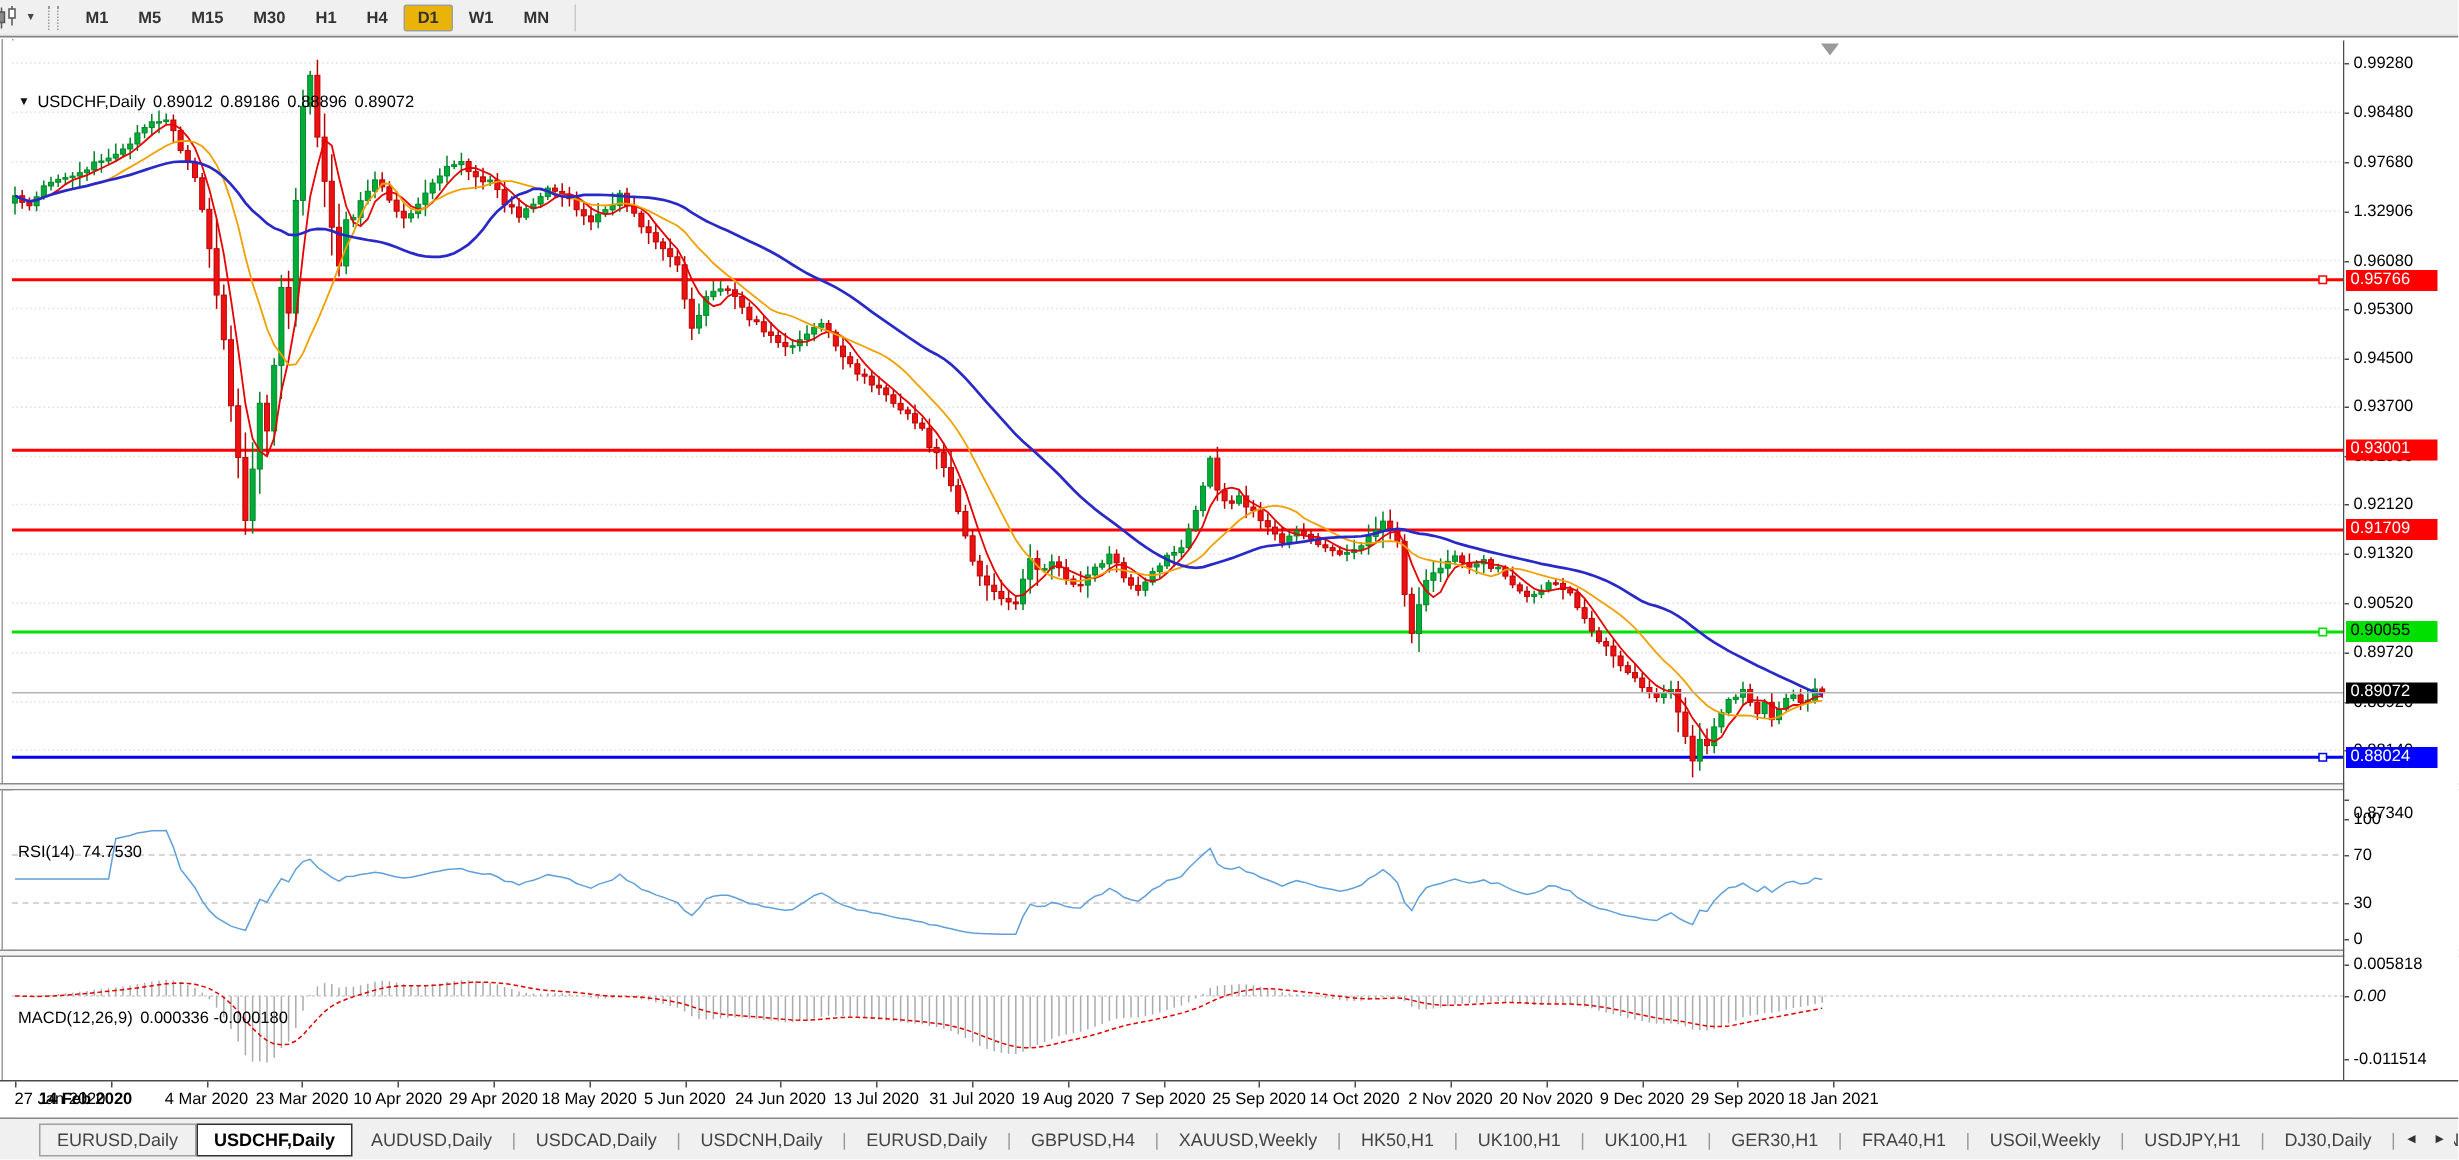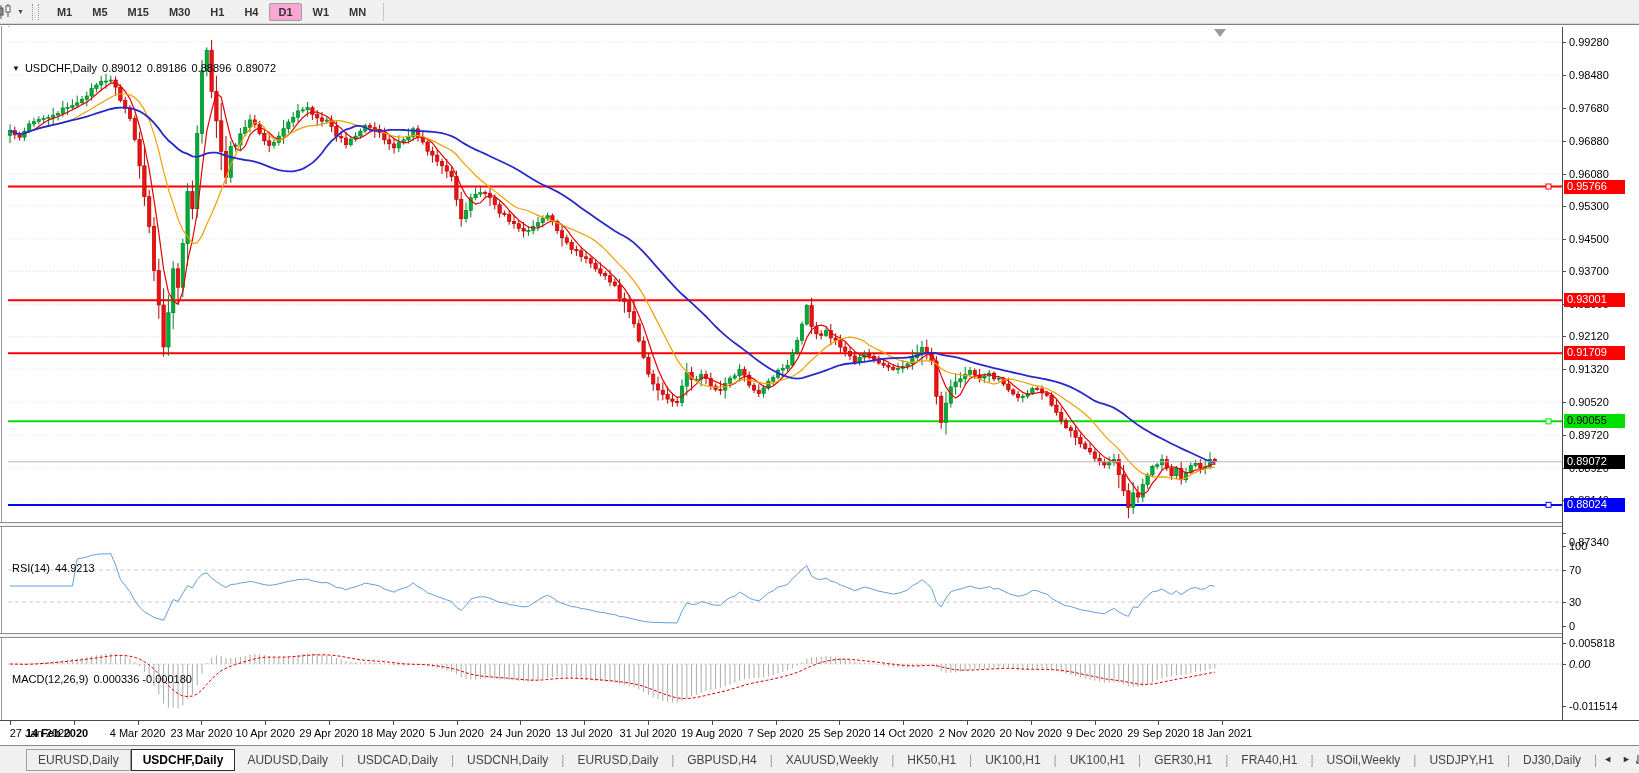--- a/index.html
+++ b/index.html
@@ -7,21 +7,21 @@
        font-family:"Liberation Sans","DejaVu Sans",sans-serif;-webkit-font-smoothing:antialiased;}
   
   #toolbar{position:absolute;left:0;top:0;width:1639px;height:24px;background:#f0f0f0;
            border-bottom:1px solid #d6d6d6;display:flex;align-items:center;box-sizing:border-box;}
   .tool-icon-clip{width:15px;height:18px;overflow:hidden;position:relative;margin-right:1px;}
   .tool-icon-clip svg{position:absolute;left:-5px;top:1px;}
   .dd-arrow{font-size:7px;color:#444;margin:0 4px 0 1px;}
   .grip{width:5px;height:16px;border-left:1px dotted #9a9a9a;border-right:1px dotted #9a9a9a;margin:0 8px 0 4px;}
   .tf-btn{font-size:11px;color:#333;padding:2px 8px;margin:0 1px;border:1px solid transparent;
           border-radius:2px;white-space:nowrap;cursor:default;font-weight:bold;}
-  .tf-btn.active{background:#f9a8d4;border-color:#9f9f9f;}
+  .tf-btn.active{background:#eab308;border-color:#9f9f9f;}
   .tb-sep{width:1px;height:18px;background:#c9c9c9;margin:0 7px;}
   
   #chart-window{position:absolute;left:0;top:24px;width:1639px;height:749px;background:#fff;
                 border-top:1px solid #808080;box-sizing:border-box;}
   #left-frame{position:absolute;left:1px;top:1px;width:6px;height:719px;
               border-left:1px solid #9a9a9a;border-right:1px solid #9a9a9a;background:#fff;}
   .pane{position:absolute;left:8px;width:1554px;background:#fff;overflow:hidden;}
   #pane-main{top:2px;height:495px;}
   #pane-rsi{top:502px;height:106px;}
   #pane-macd{top:613px;height:82px;}
@@ -629,21 +629,21 @@
 
   <div class="splitter" id="split1"></div>
 
   <div class="pane" id="pane-rsi">
     <svg id="svg-rsi" width="1554" height="106">
         <line x1="0" x2="1554" y1="43.0" y2="43.0" stroke="#c8c8c8" stroke-width="1" stroke-dasharray="4,3"></line>
         <line x1="0" x2="1554" y1="75.0" y2="75.0" stroke="#c8c8c8" stroke-width="1" stroke-dasharray="4,3"></line>
         <polyline points="2.0,59.0 6.8,59.0 11.6,59.0 16.4,59.0 21.2,59.0 26.0,59.0 30.8,59.0 35.6,59.0 40.4,59.0 45.2,59.0 50.0,59.0 54.8,59.0 59.6,59.0 64.4,59.0 69.2,32.1 74.0,31.0 78.8,30.0 83.6,28.3 88.4,27.6 93.2,26.9 98.0,26.9 102.8,26.7 107.6,37.9 112.4,52.4 117.2,58.5 122.0,64.8 126.8,73.6 131.6,80.1 136.4,84.7 141.2,87.6 146.0,90.4 150.8,91.9 155.6,93.2 160.4,82.9 165.2,72.6 170.0,74.4 174.8,66.3 179.6,58.8 184.4,60.9 189.2,52.5 194.0,47.4 198.8,45.9 203.6,51.2 208.4,54.6 213.2,57.9 218.0,60.5 222.8,57.4 227.6,57.2 232.4,56.0 237.2,55.4 242.0,54.5 246.8,55.2 251.6,56.5 256.4,57.6 261.2,58.3 266.0,57.9 270.8,56.8 275.6,55.6 280.4,54.5 285.2,53.7 290.0,52.6 294.8,52.4 299.6,52.0 304.4,53.9 309.2,54.8 314.0,55.8 318.8,55.5 323.6,57.5 328.4,60.5 333.2,60.9 338.0,62.9 342.8,60.9 347.6,59.8 352.4,58.1 357.2,56.1 362.0,57.0 366.8,57.9 371.6,59.0 376.4,62.0 381.2,63.6 386.0,65.2 390.8,62.6 395.6,61.1 400.4,59.6 405.2,55.8 410.0,59.9 414.8,62.1 419.6,65.9 424.4,67.3 429.2,69.6 434.0,71.1 438.8,72.9 443.6,74.6 448.4,80.1 453.2,83.3 458.0,78.5 462.8,72.2 467.6,70.5 472.4,69.8 477.2,69.9 482.0,71.3 486.8,73.3 491.6,75.5 496.4,75.8 501.2,77.5 506.0,78.1 510.8,79.2 515.6,79.9 520.4,79.4 525.2,76.2 530.0,73.3 534.8,70.0 539.6,68.3 544.4,70.7 549.2,74.1 554.0,76.4 558.8,77.8 563.6,79.7 568.4,80.0 573.2,81.5 578.0,82.0 582.8,83.1 587.6,84.4 592.4,85.3 597.2,85.8 602.0,87.0 606.8,87.6 611.6,89.5 616.4,89.9 621.2,91.1 626.0,92.2 630.8,93.4 635.6,94.3 640.4,95.0 645.2,95.3 650.0,95.5 654.8,95.6 659.6,95.8 664.4,95.9 669.2,95.9 674.0,83.9 678.8,75.9 683.6,77.4 688.4,77.2 693.2,74.6 698.0,75.5 702.8,77.4 707.6,78.2 712.4,78.3 717.2,73.8 722.0,70.5 726.8,69.1 731.6,65.2 736.4,67.6 741.2,71.2 746.0,72.8 750.8,73.8 755.6,70.2 760.4,66.0 765.2,63.8 770.0,60.0 774.8,59.0 779.6,57.4 784.4,51.7 789.2,47.2 794.0,42.6 798.8,38.6 803.6,48.9 808.4,51.9 813.2,52.5 818.0,51.0 822.8,54.2 827.6,55.3 832.4,58.0 837.2,59.7 842.0,61.5 846.8,63.8 851.6,61.7 856.4,60.1 861.2,61.1 866.0,62.6 870.8,64.2 875.6,65.1 880.4,66.0 885.2,67.1 890.0,66.3 894.8,64.8 899.6,63.0 904.4,58.8 909.2,56.2 914.0,52.8 918.8,56.4 923.6,61.5 928.4,74.7 933.2,80.0 938.0,71.0 942.8,64.8 947.6,63.1 952.4,62.0 957.2,60.4 962.0,59.1 966.8,60.6 971.6,61.7 976.4,60.8 981.2,59.6 986.0,62.0 990.8,61.6 995.6,64.1 1000.4,66.4 1005.2,68.0 1010.0,69.3 1014.8,68.4 1019.6,66.6 1024.4,63.5 1029.2,63.7 1034.0,65.8 1038.8,66.9 1043.6,71.3 1048.4,74.0 1053.2,76.7 1058.0,78.7 1062.8,79.5 1067.6,81.1 1072.4,82.6 1077.2,83.6 1082.0,84.3 1086.8,85.5 1091.6,86.2 1096.4,86.7 1101.2,83.8 1106.0,81.5 1110.8,84.9 1115.6,87.5 1120.4,89.4 1125.2,79.8 1130.0,80.6 1134.8,73.5 1139.6,68.7 1144.4,64.8 1149.2,64.1 1154.0,61.8 1158.8,64.9 1163.6,67.4 1168.4,63.9 1173.2,67.7 1178.0,64.4 1182.8,61.4 1187.6,60.5 1192.4,62.4 1197.2,61.7 1202.0,58.3 1206.8,59.4" fill="none" stroke="#5FA0DB" stroke-width="1"></polyline>
       </svg>
     <div class="pane-title">
-      <span>RSI(14)</span><span class="num">44.9213</span>
+      <span>RSI(14)</span><span class="num">74.7530</span>
     </div>
   </div>
 
   <div class="splitter" id="split2"></div>
 
   <div class="pane" id="pane-macd">
     <svg id="svg-macd" width="1554" height="82">
         <line x1="0" x2="1554" y1="26" y2="26" stroke="#d0d0d0" stroke-width="1" stroke-dasharray="2,2"></line>
         <line x1="2.0" x2="2.0" y1="26" y2="26.0" stroke="#ABABAB" stroke-width="1"></line>
         <line x1="6.8" x2="6.8" y1="26" y2="26.3" stroke="#ABABAB" stroke-width="1"></line>
@@ -906,21 +906,21 @@
 
   <div id="axis-line"></div>
   <div id="axis">
       <div class="axis-tick" style="top: 15.0088px;"></div>
       <div class="axis-label" style="top: 15.0088px;">0.99280</div>
       <div class="axis-tick" style="top: 47.9048px;"></div>
       <div class="axis-label" style="top: 47.9048px;">0.98480</div>
       <div class="axis-tick" style="top: 80.8008px;"></div>
       <div class="axis-label" style="top: 80.8008px;">0.97680</div>
       <div class="axis-tick" style="top: 113.697px;"></div>
-      <div class="axis-label" style="top: 113.697px;">0.96880</div>
+      <div class="axis-label" style="top: 113.697px;">1.32906</div>
       <div class="axis-tick" style="top: 146.593px;"></div>
       <div class="axis-label" style="top: 146.593px;">0.96080</div>
       <div class="axis-tick" style="top: 178.666px;"></div>
       <div class="axis-label" style="top: 178.666px;">0.95300</div>
       <div class="axis-tick" style="top: 211.562px;"></div>
       <div class="axis-label" style="top: 211.562px;">0.94500</div>
       <div class="axis-tick" style="top: 244.458px;"></div>
       <div class="axis-label" style="top: 244.458px;">0.93700</div>
       <div class="axis-tick" style="top: 277.354px;"></div>
       <div class="axis-label" style="top: 277.354px;">0.92900</div>

